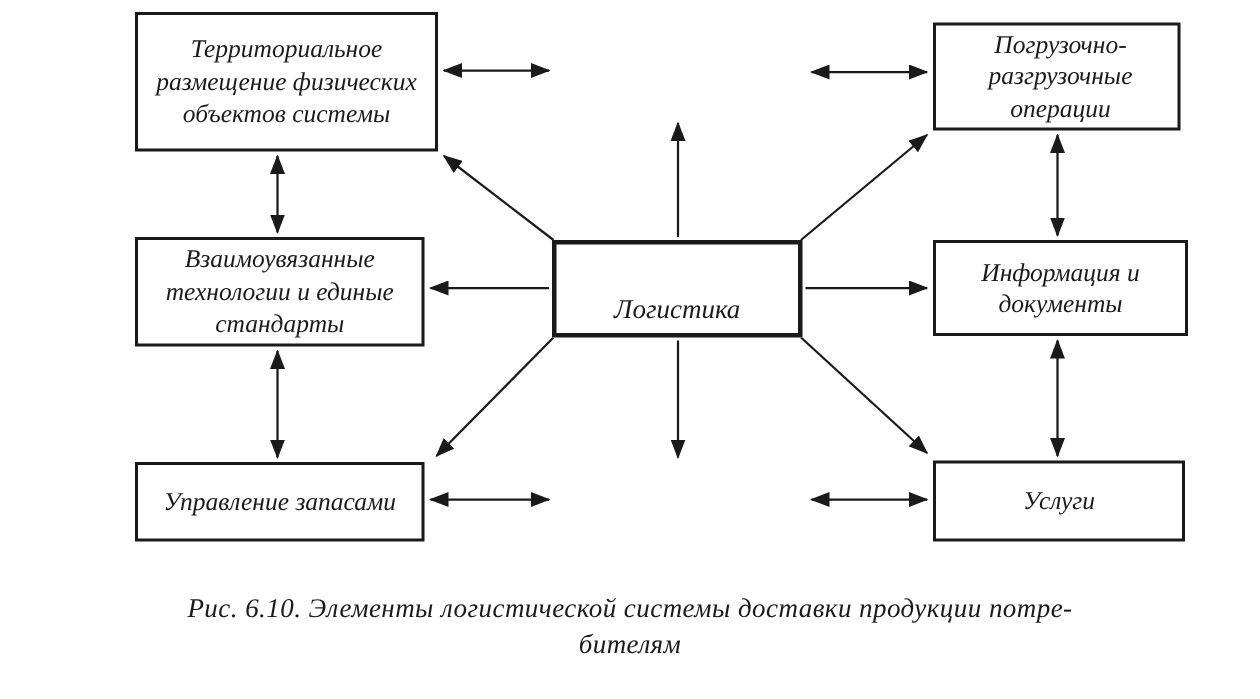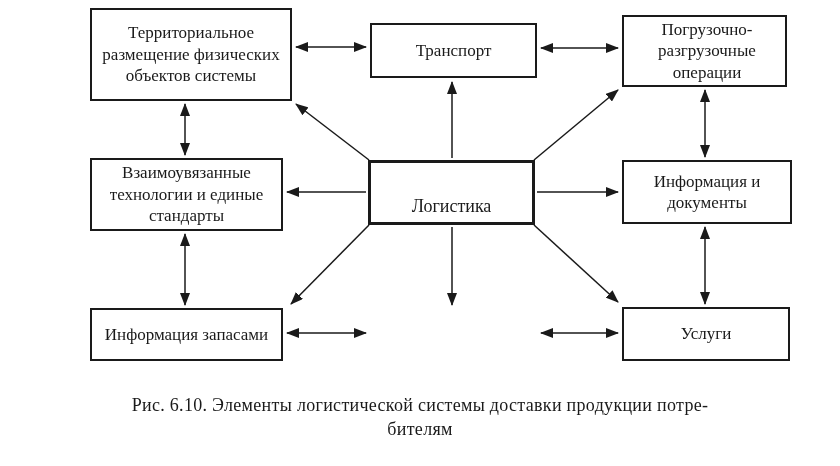--- a/index.html
+++ b/index.html
@@ -5,20 +5,21 @@
   * { margin: 0; padding: 0; box-sizing: border-box; }
   html, body { background: #ffffff; }
   .page {
     position: relative;
     width: 840px;
     height: 466px;
     background: #ffffff;
     font-family: "Liberation Serif", "DejaVu Serif", serif;
     color: #1a1a1a;
     overflow: hidden;
+    font-style: italic;
   }
   .arrow-layer {
     position: absolute;
     left: 0; top: 0;
     width: 840px; height: 466px;
   }
   .arrow-layer line { stroke: #1a1a1a; stroke-width: 1.5; }
   .node {
     position: absolute;
     background: #ffffff;
@@ -82,42 +83,39 @@
     <line x1="369" y1="160" x2="296" y2="104" marker-end="url(#ah-end)"></line>
     <line x1="534" y1="160" x2="618" y2="90" marker-end="url(#ah-end)"></line>
     <line x1="369" y1="225" x2="291" y2="304" marker-end="url(#ah-end)"></line>
     <line x1="534" y1="225" x2="618" y2="302" marker-end="url(#ah-end)"></line>
   </svg>
 
   <div class="node node-tl">
     <span>Территориальное размещение физических объектов системы</span>
   </div>
 
-  <div class="node node-tc">
-    <span>Транспорт</span>
-  </div>
 
   <div class="node node-tr">
     <span>Погрузочно-разгрузочные операции</span>
   </div>
 
   <div class="node node-ml">
     <span>Взаимоувязанные технологии и единые стандарты</span>
   </div>
 
   <div class="node node-c center">
     <span>Логистика</span>
   </div>
 
   <div class="node node-mr">
     <span>Информация и документы</span>
   </div>
 
   <div class="node node-bl">
-    <span>Информация запасами</span>
+    <span>Управление запасами</span>
   </div>
 
 
   <div class="node node-br">
     <span>Услуги</span>
   </div>
 
   <div class="caption">
     <div>Рис. 6.10. Элементы логистической системы доставки продукции потре-</div>
     <div>бителям</div>

